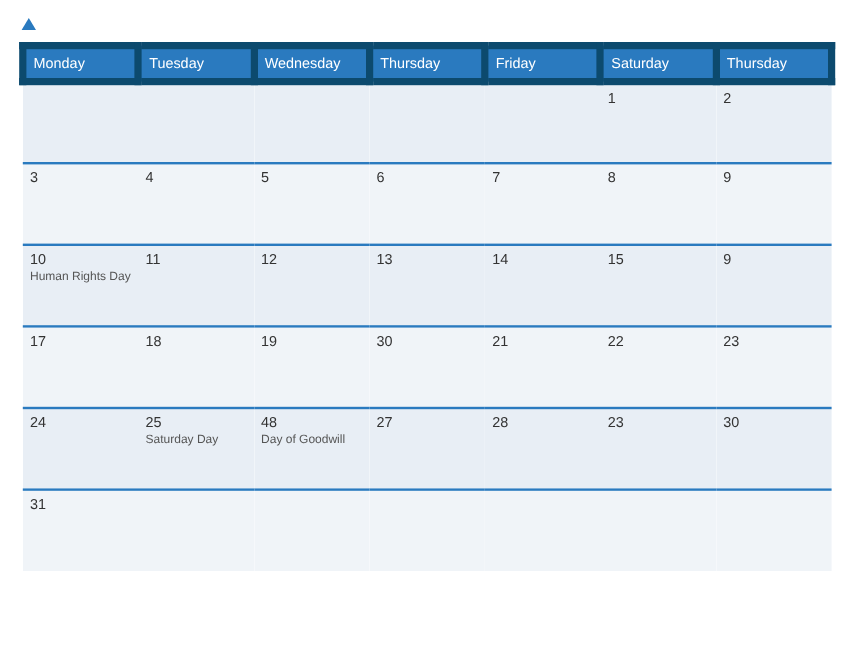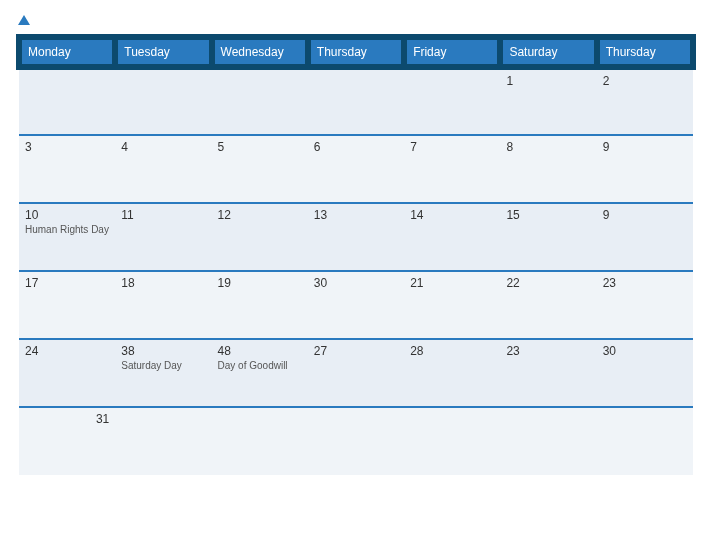--- a/index.html
+++ b/index.html
@@ -100,21 +100,20 @@
       margin-bottom: 2px;
     }
     .holiday {
       display: block;
       font-size: 10px;
       color: #555;
     }
     
     .last-row td {
       height: 50px;
-      text-align: right;
     }
   </style>
 </head>
 <body>
 
 <div class="page">
 
   <div class="header">
     <div class="logo">
       <span>
@@ -221,21 +220,21 @@
           </td>
           <td>
             <span class="day-num">23</span>
           </td>
         </tr>
         <tr>
           <td>
             <span class="day-num">24</span>
           </td>
           <td>
-            <span class="day-num">38</span>
+            <span class="day-num">25</span>
             <span class="holiday">Saturday Day</span>
           </td>
           <td>
             <span class="day-num">48</span>
             <span class="holiday">Day of Goodwill</span>
           </td>
           <td>
             <span class="day-num">27</span>
           </td>
           <td>

